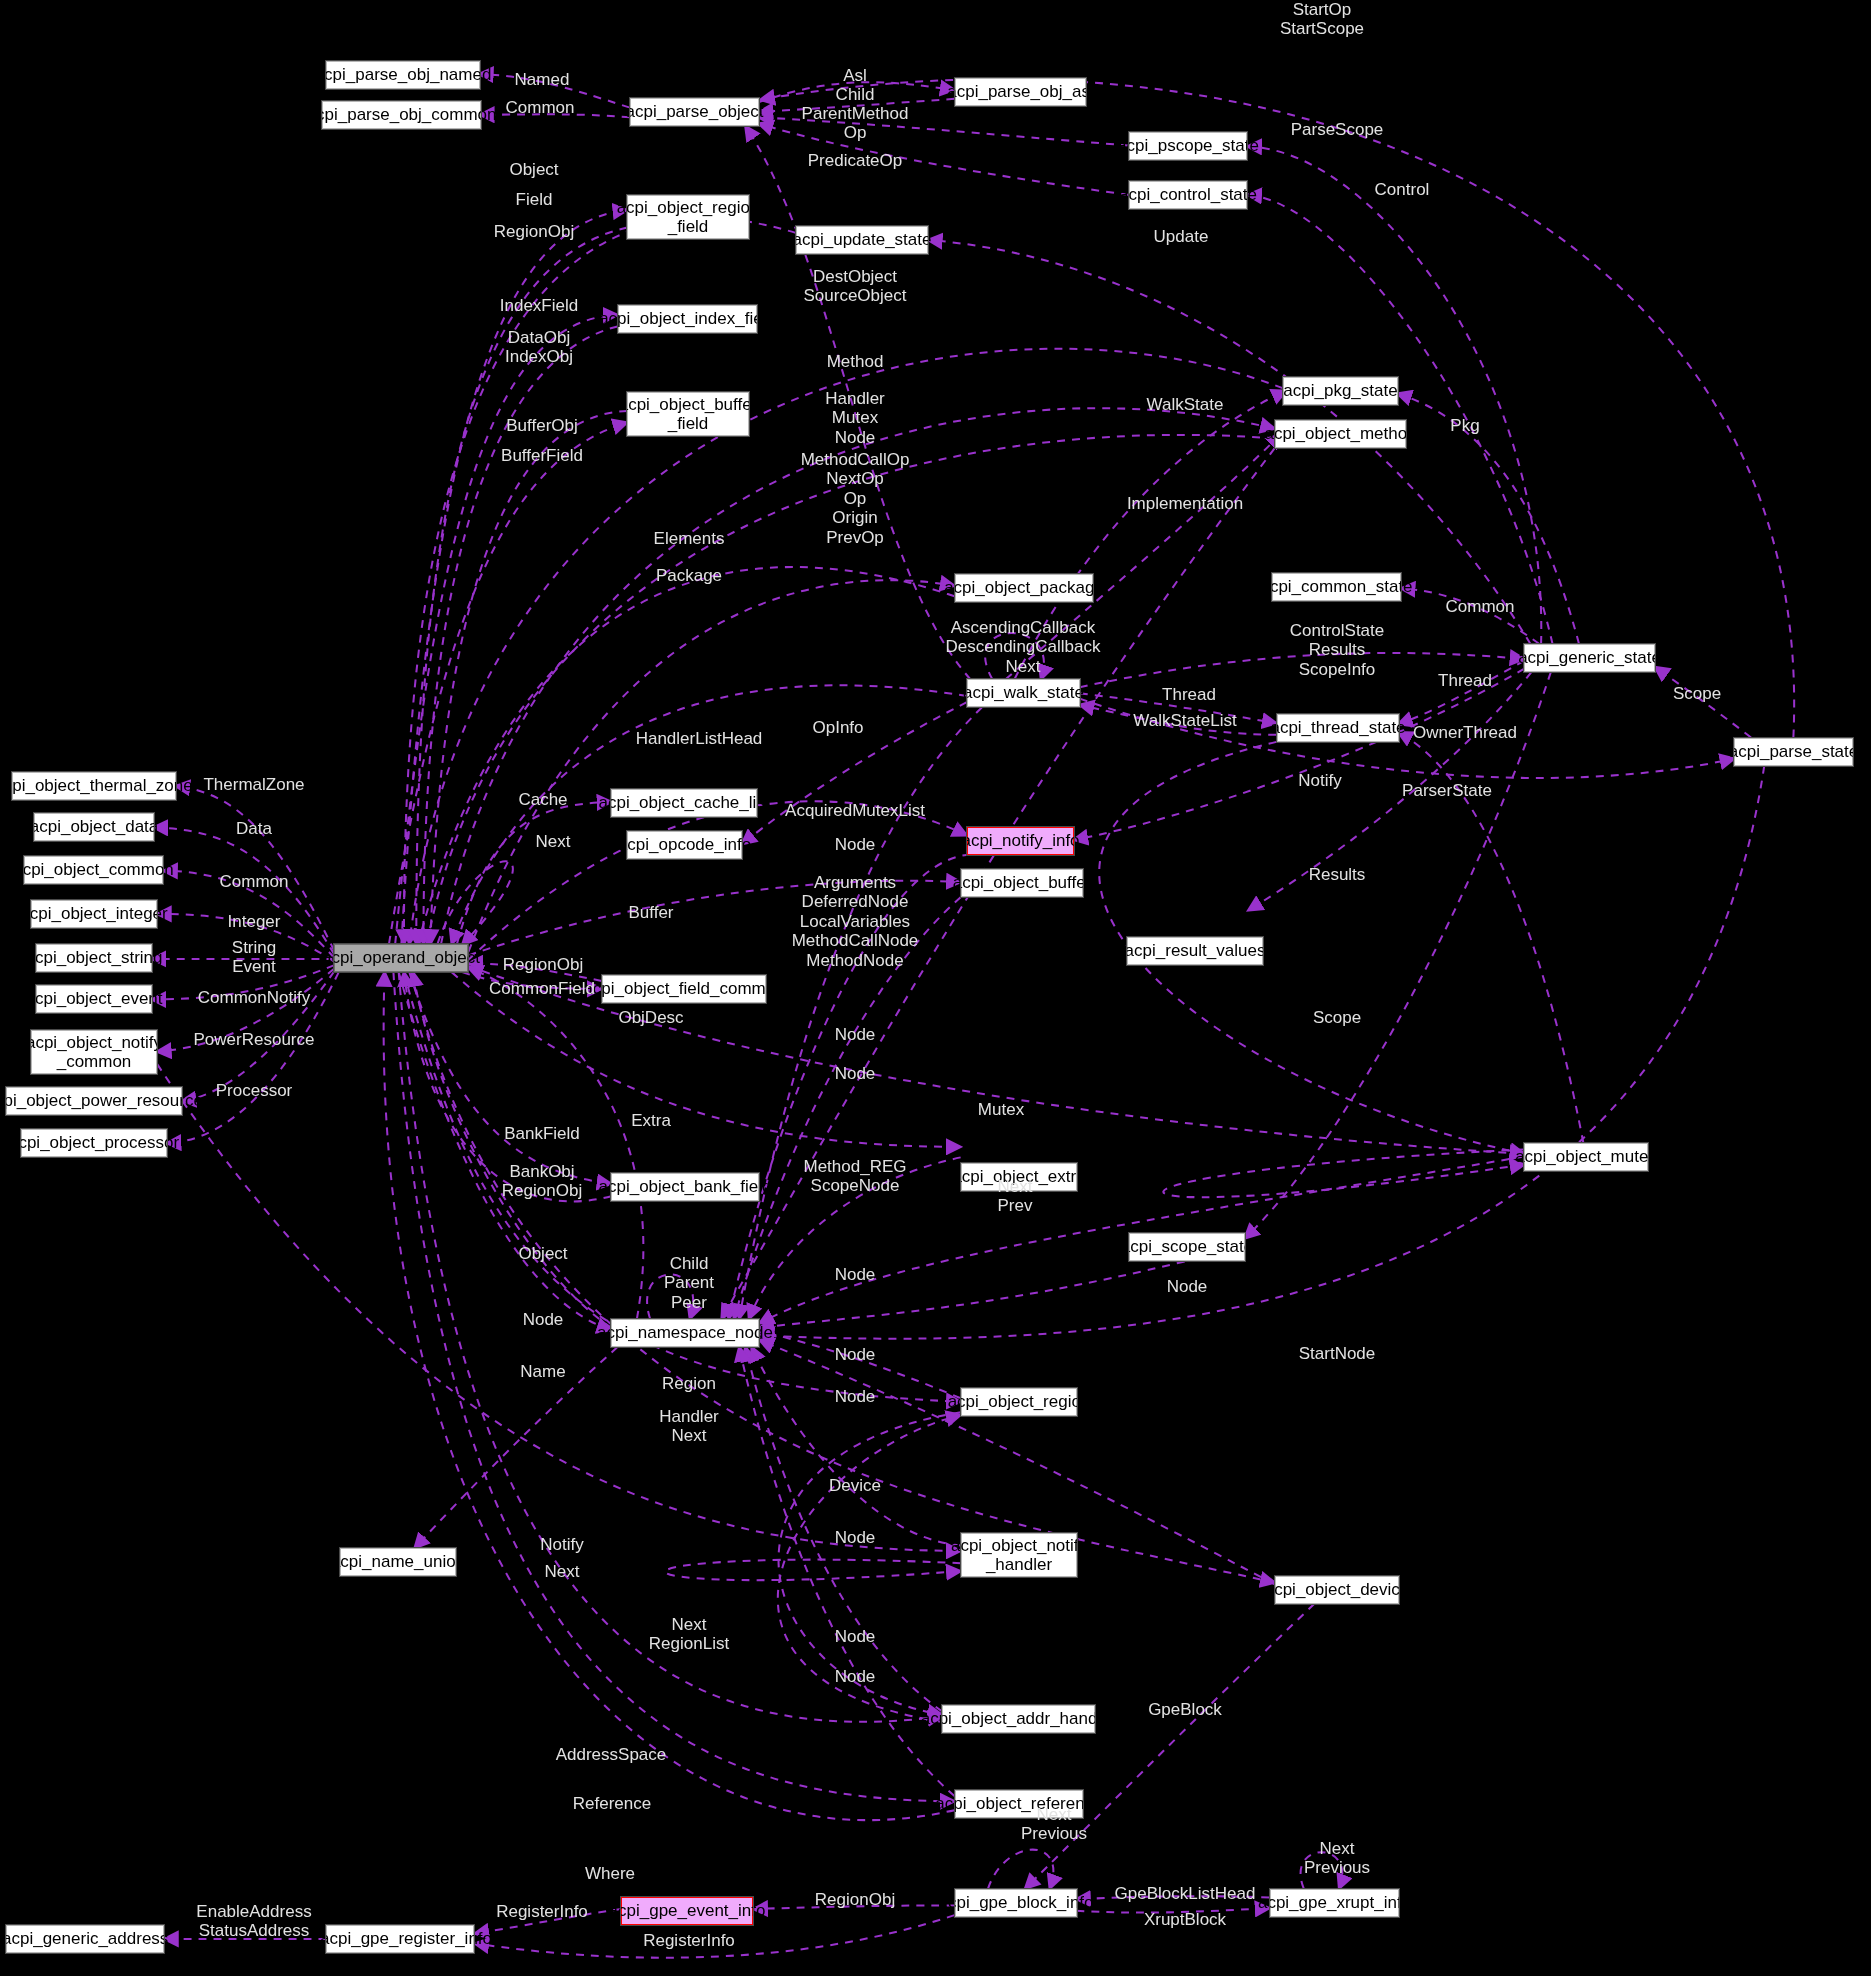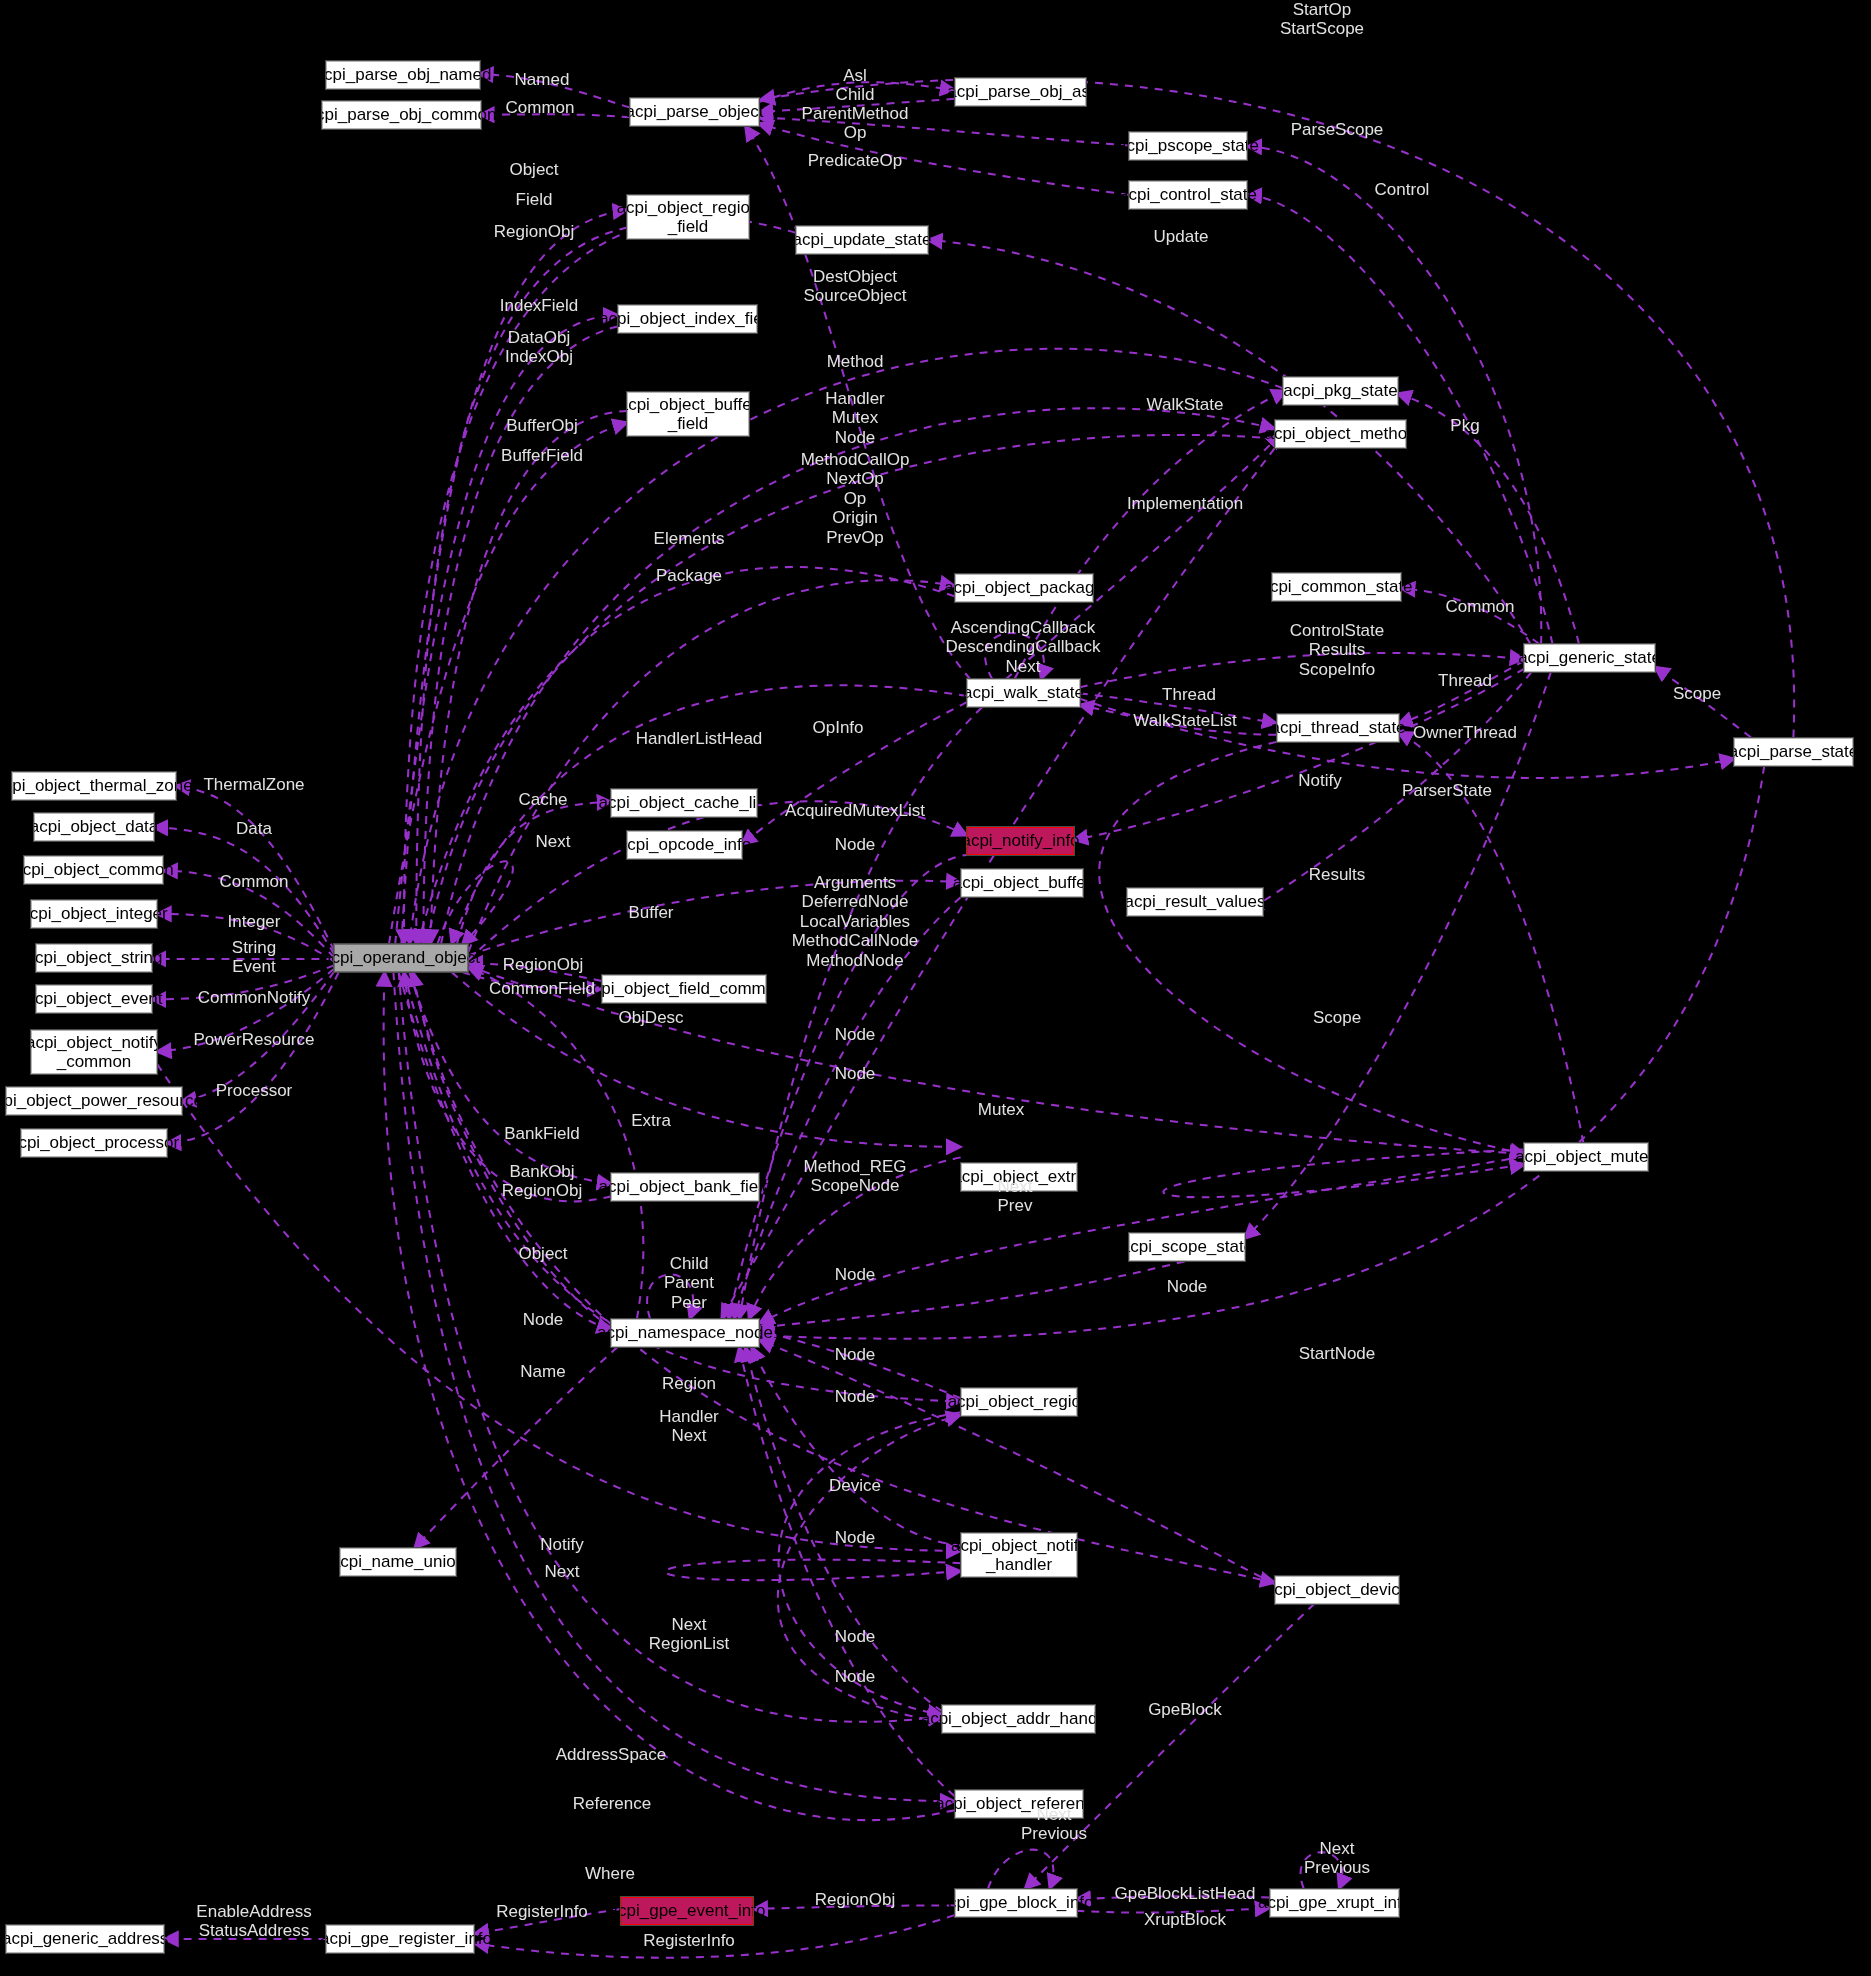--- a/index.html
+++ b/index.html
@@ -4,21 +4,21 @@
 <style>
   html,body{margin:0;padding:0;background:#000;}
   #stage{position:relative;width:1871px;height:1976px;background:#000;overflow:hidden;
          font-family:"Liberation Sans",sans-serif;}
   #edges{position:absolute;left:0;top:0;z-index:1;}
   .node{position:absolute;z-index:2;background:#ffffff;border:1.8px solid #b6b6b6;
         outline:0.9px solid #4a4a4a;color:#000;display:flex;flex-direction:column;
         align-items:center;justify-content:center;text-align:center;
         font-size:17px;line-height:19.4px;white-space:nowrap;box-sizing:border-box;cursor:pointer;}
   .node.current{background:#a8a8a8;border-color:#6e6e6e;}
-  .node.red{background:#be185d;border-color:#ff0000;}
+  .node.red{background:#f0abfc;border-color:#ff0000;}
   .elabel{position:absolute;z-index:3;color:#e2e2e2;font-size:17px;line-height:19.4px;
           text-align:center;transform:translateX(-50%);white-space:nowrap;pointer-events:none;}
 </style>
 </head>
 <body>
 
 <div id="stage">
   <svg id="edges" width="1871" height="1976" viewBox="0 0 2121 2240" xmlns="http://www.w3.org/2000/svg">
     <defs>
       <marker id="arr" viewBox="0 0 10 10" refX="8.5" refY="5" markerWidth="8.5" markerHeight="8.5" orient="auto-start-reverse">
@@ -217,21 +217,21 @@
     </div>
     <div class="node" style="left: 627px; top: 831px; width: 115px; height: 28px; text-align: center;">
       <span>acpi_opcode_info</span>
     </div>
     <div class="node red" style="left: 967px; top: 827px; width: 107px; height: 28px;">
       <span>acpi_notify_info</span>
     </div>
     <div class="node" style="left: 961px; top: 869px; width: 122px; height: 28px;">
       <span>acpi_object_buffer</span>
     </div>
-    <div class="node" style="left: 1127px; top: 888px; width: 136px; height: 28px;">
+    <div class="node" style="left: 1127px; top: 937px; width: 136px; height: 28px;">
       <span>acpi_result_values</span>
     </div>
     <div class="node" style="left: 602px; top: 975px; width: 164px; height: 28px;">
       <span>acpi_object_field_common</span>
     </div>
     <div class="node" style="left: 611px; top: 1173px; width: 148px; height: 28px;">
       <span>acpi_object_bank_field</span>
     </div>
     <div class="node" style="left: 961px; top: 1135px; width: 116px; height: 28px; margin-top: 28px;">
       <span>acpi_object_extra</span>

